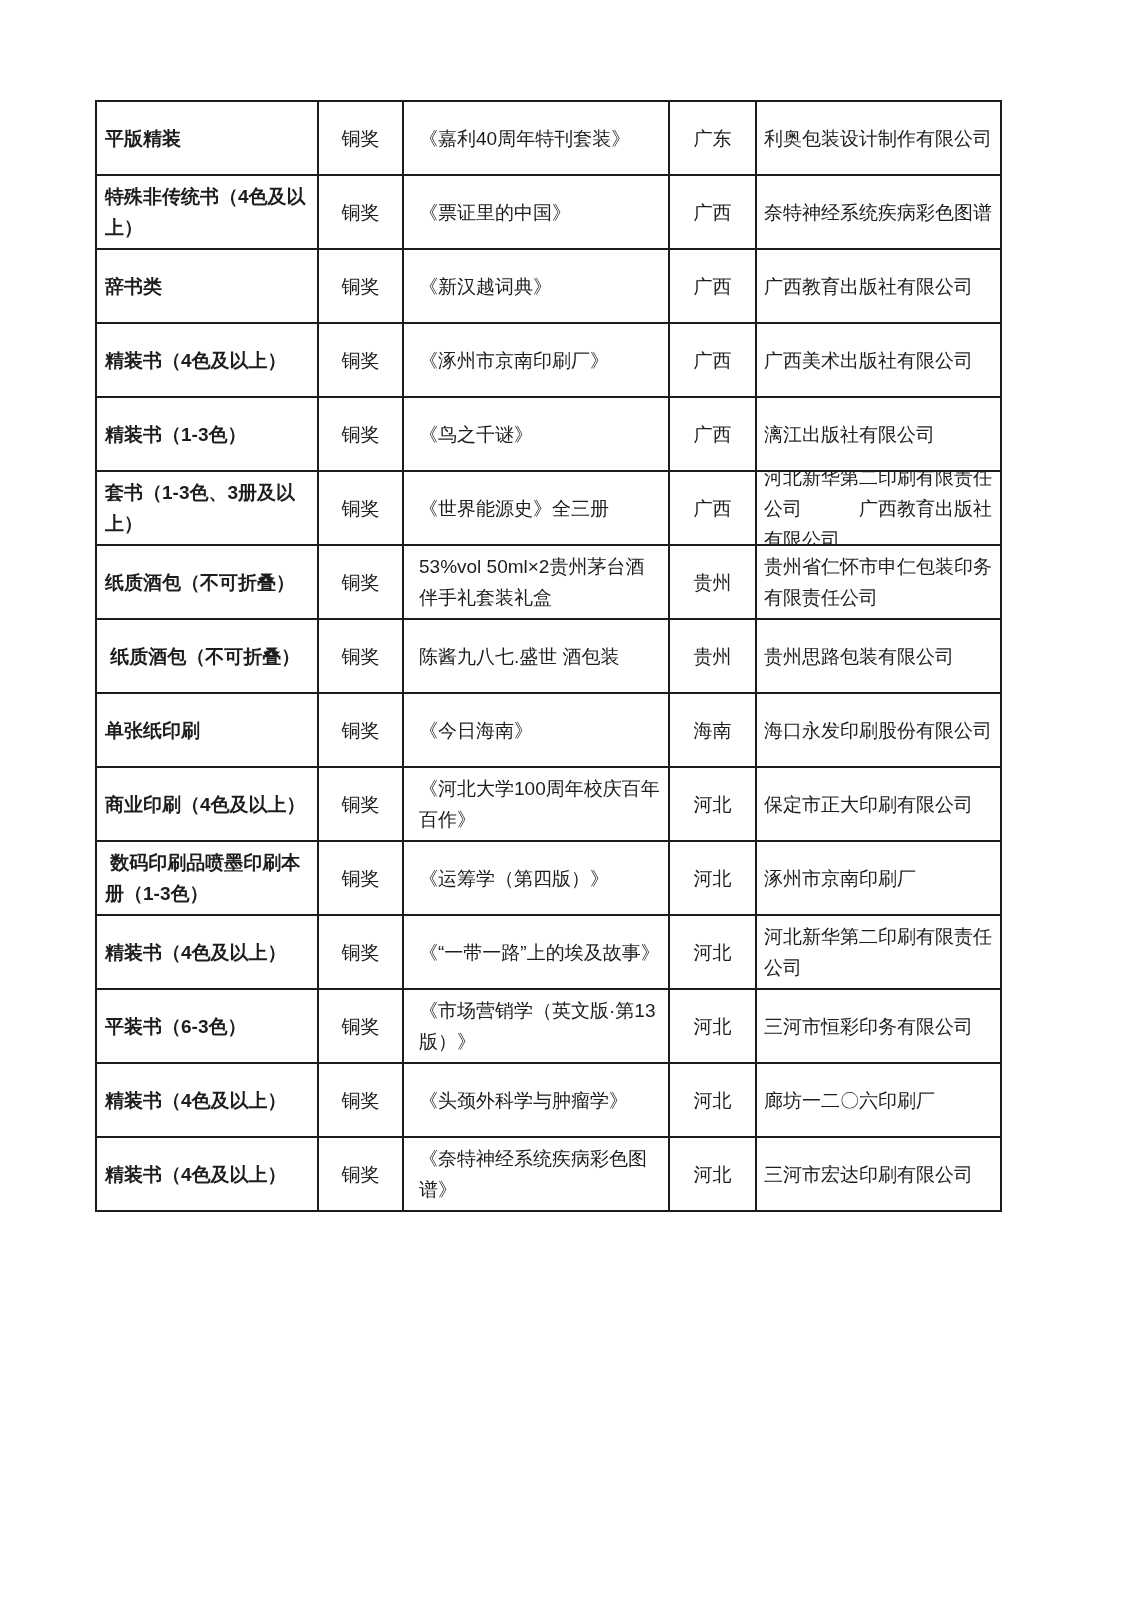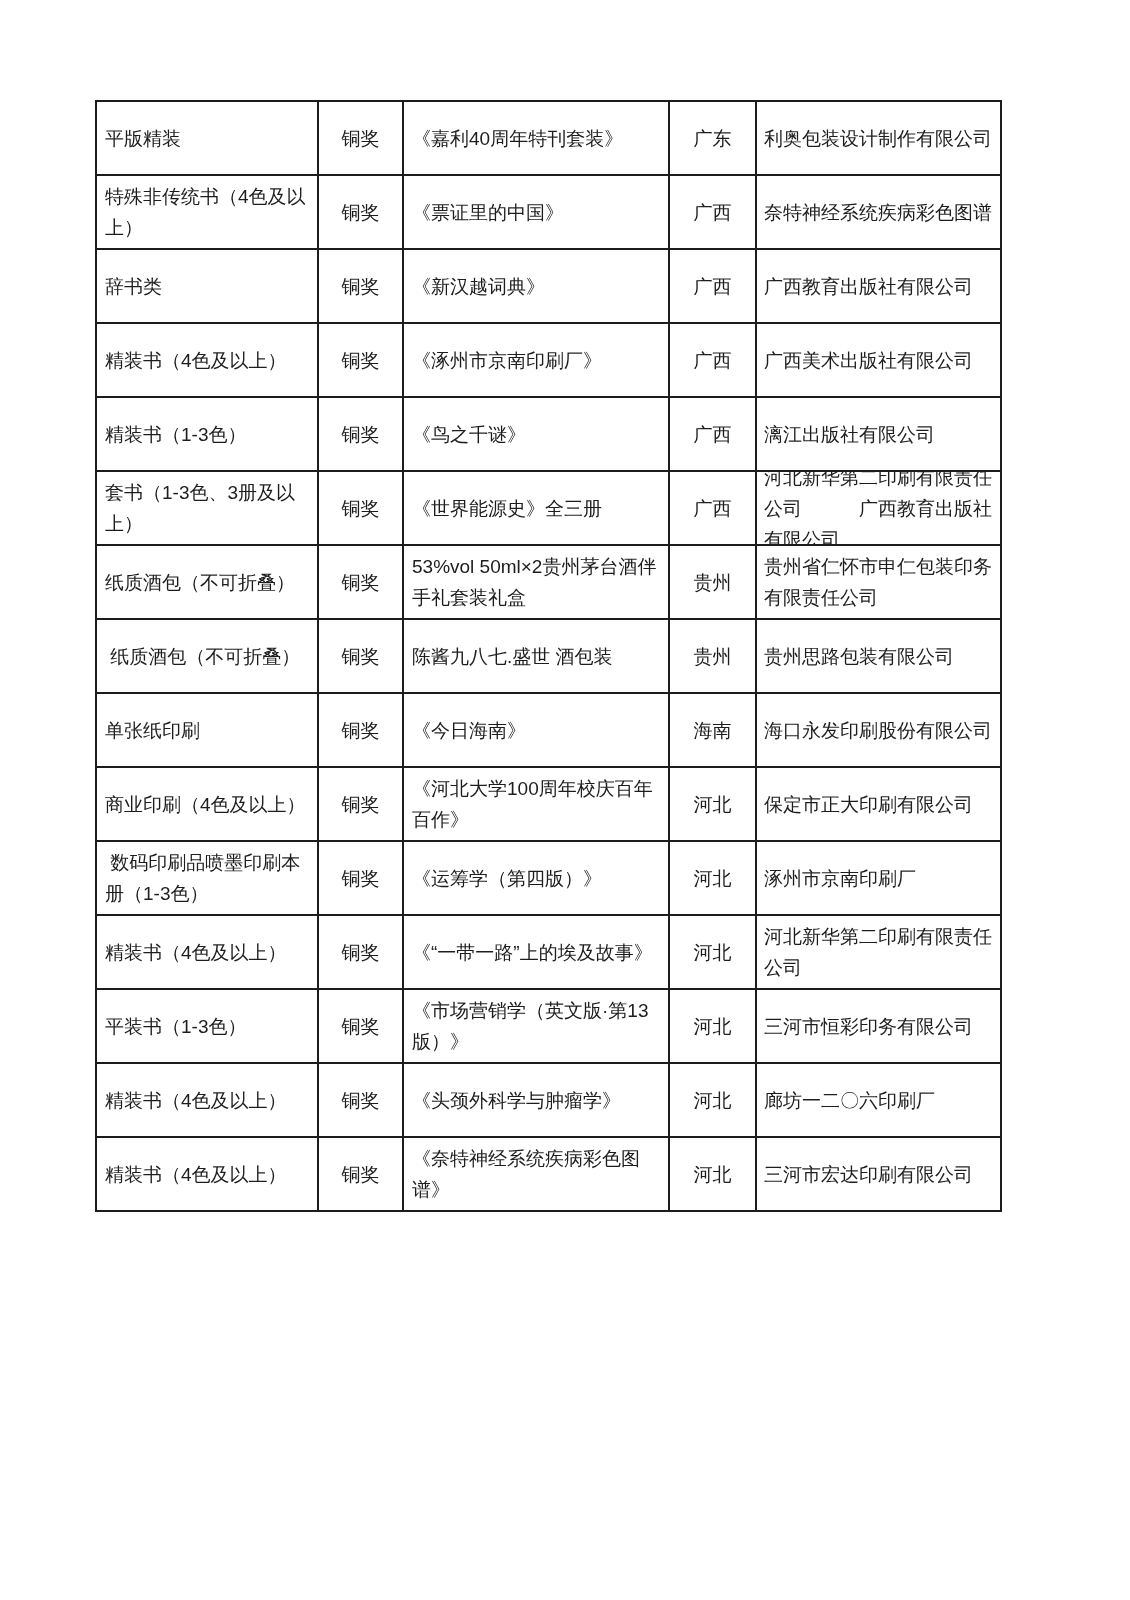--- a/index.html
+++ b/index.html
@@ -33,22 +33,22 @@
     height: 72px;
     display: flex;
     align-items: center;
     overflow: hidden;
     font-size: 19px;
     line-height: 31px;
     color: #1d1d1d;
     white-space: pre-wrap;
     word-break: break-all;
   }
-  .c-cat  .cw { padding: 0 8px; }
-  .c-work .cw { padding: 0 6px 0 8px; }
+  .c-cat  .cw { padding: 0 8px; font-weight: bold; }
+  .c-work .cw { padding: 0 6px 0 15px; }
   .c-comp .cw { padding: 0 4px 0 7px; }
   .c-award .cw, .c-prov .cw {
     justify-content: center;
     padding: 0 2px;
   }
 </style>
 </head>
 <body>
 
 <div class="page">
@@ -272,21 +272,21 @@
     <td class="c-prov">
       <div class="cw">河北</div>
     </td>
     <td class="c-comp">
       <div class="cw">河北新华第二印刷有限责任公司</div>
     </td>
   </tr>
 
   <tr>
     <td class="c-cat">
-      <div class="cw">平装书（1-3色）</div>
+      <div class="cw">平装书（6-3色）</div>
     </td>
     <td class="c-award">
       <div class="cw">铜奖</div>
     </td>
     <td class="c-work">
       <div class="cw">《市场营销学（英文版·第13版）》</div>
     </td>
     <td class="c-prov">
       <div class="cw">河北</div>
     </td>

